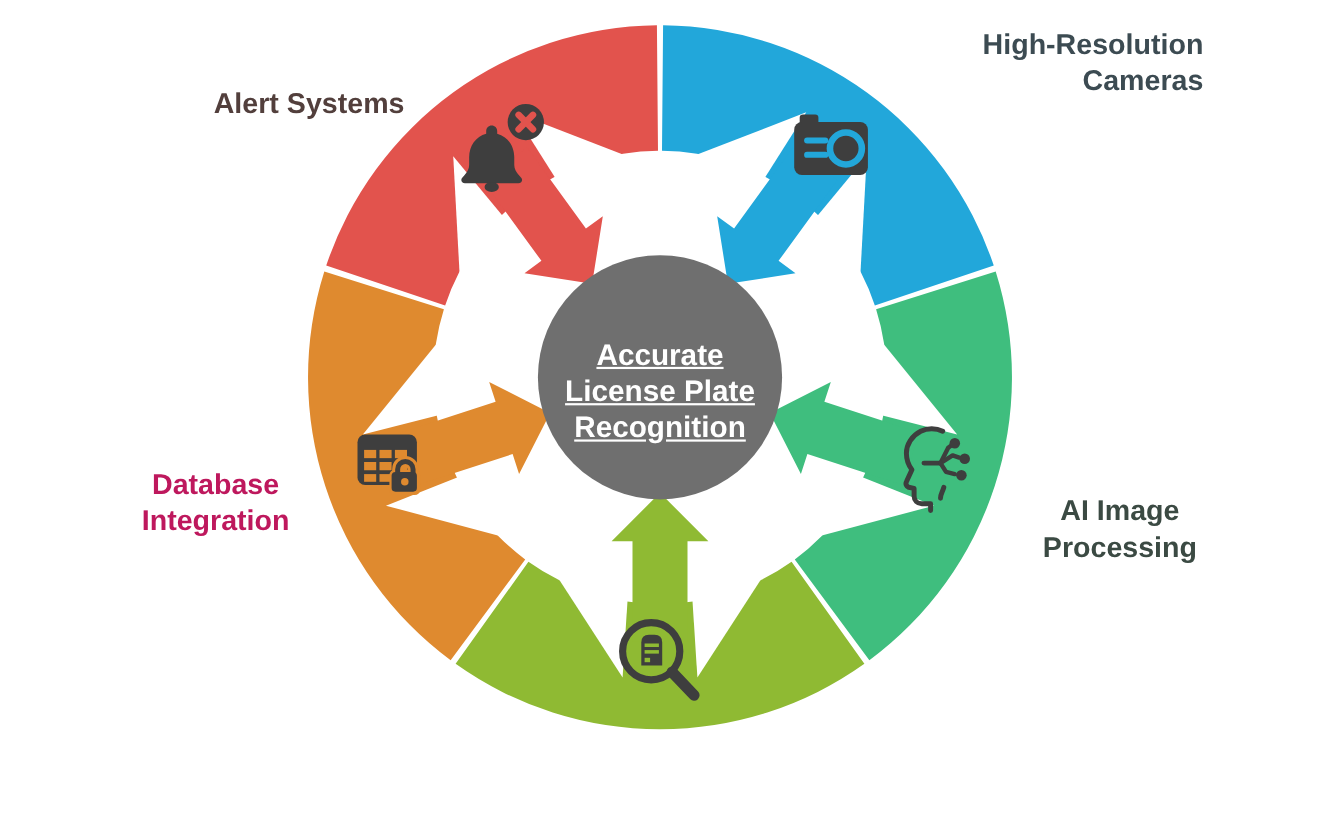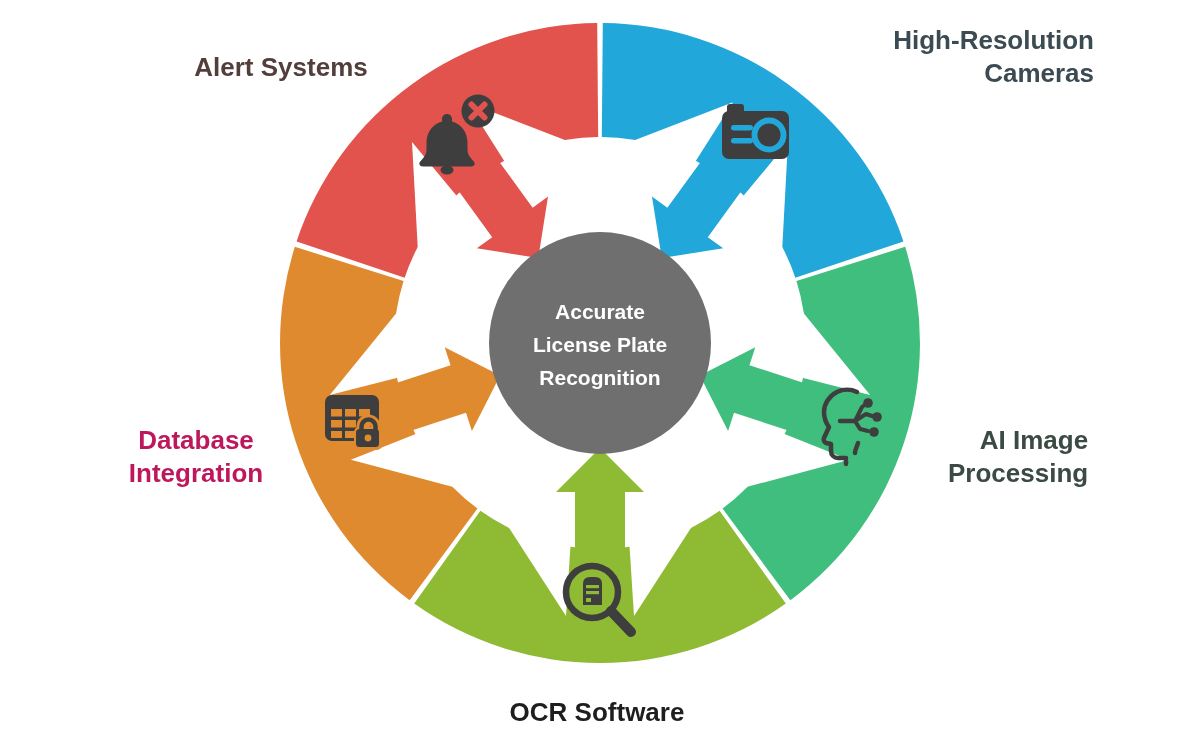--- a/index.html
+++ b/index.html
@@ -5,30 +5,30 @@
   html,body{margin:0;padding:0;background:#fff;}
   .stage{
     position:relative;width:1200px;height:745px;background:#fff;overflow:hidden;
     font-family:"Liberation Sans",sans-serif;
   }
   .stage svg{position:absolute;left:0;top:0;}
   .seg-label{
     position:absolute;font-weight:bold;font-size:26px;line-height:33px;
     white-space:pre-line;transform:translate(-50%,-50%);text-align:center;
   }
-  .seg-label.left-anchor{transform:translateY(-50%);text-align:right;}
+  .seg-label.left-anchor{transform:translateY(-50%);text-align:center;margin-top:24px;}
   .lbl-cameras{color:#3C4B52;}
   .lbl-ai{color:#3B4A43;}
   .lbl-ocr{color:#1E1E1E;}
   .lbl-database{color:#be185d;}
-  .lbl-alert{color:#523F3C;}
+  .lbl-alert{color:#523F3C;margin-top:27px;}
   .center-label{
-    position:absolute;left:600px;top:344px;transform:translate(-50%,-50%);
-    color:#FFFFFF;font-weight:bold;font-size:21px;line-height:33px;
-    text-align:center;white-space:pre-line;
+    position:absolute;left:600px;top:356px;transform:translate(-50%,-50%);
+    color:#FFFFFF;font-weight:bold;font-size:27px;line-height:33px;
+    text-align:center;white-space:pre-line;text-decoration:underline;
   }
   .icon-dark{fill:#3E3E3E;}
   .icon-stroke{stroke:#3E3E3E;fill:none;}
 </style>
 </head>
 <body>
 
 <div class="stage">
 
   <svg width="1200" height="745" viewBox="0 0 1200 745">
@@ -133,20 +133,19 @@
 
   <div class="center-label">Accurate
 License Plate
 Recognition</div>
 
   <div class="seg-label lbl-cameras" style="left:988px;top:57px;text-align:right;">High-Resolution Cameras</div>
 
   <div class="seg-label left-anchor lbl-ai" style="left:948px;top:457px;">AI Image
 Processing</div>
 
-  <div class="seg-label lbl-ocr" style="left:597px;top:712px;">OCR Software</div>
 
   <div class="seg-label lbl-database" style="left:196px;top:457px;">Database
 Integration</div>
 
   <div class="seg-label lbl-alert" style="left:281px;top:67px;">Alert Systems</div>
 
 </div>
 
 </body></html>

